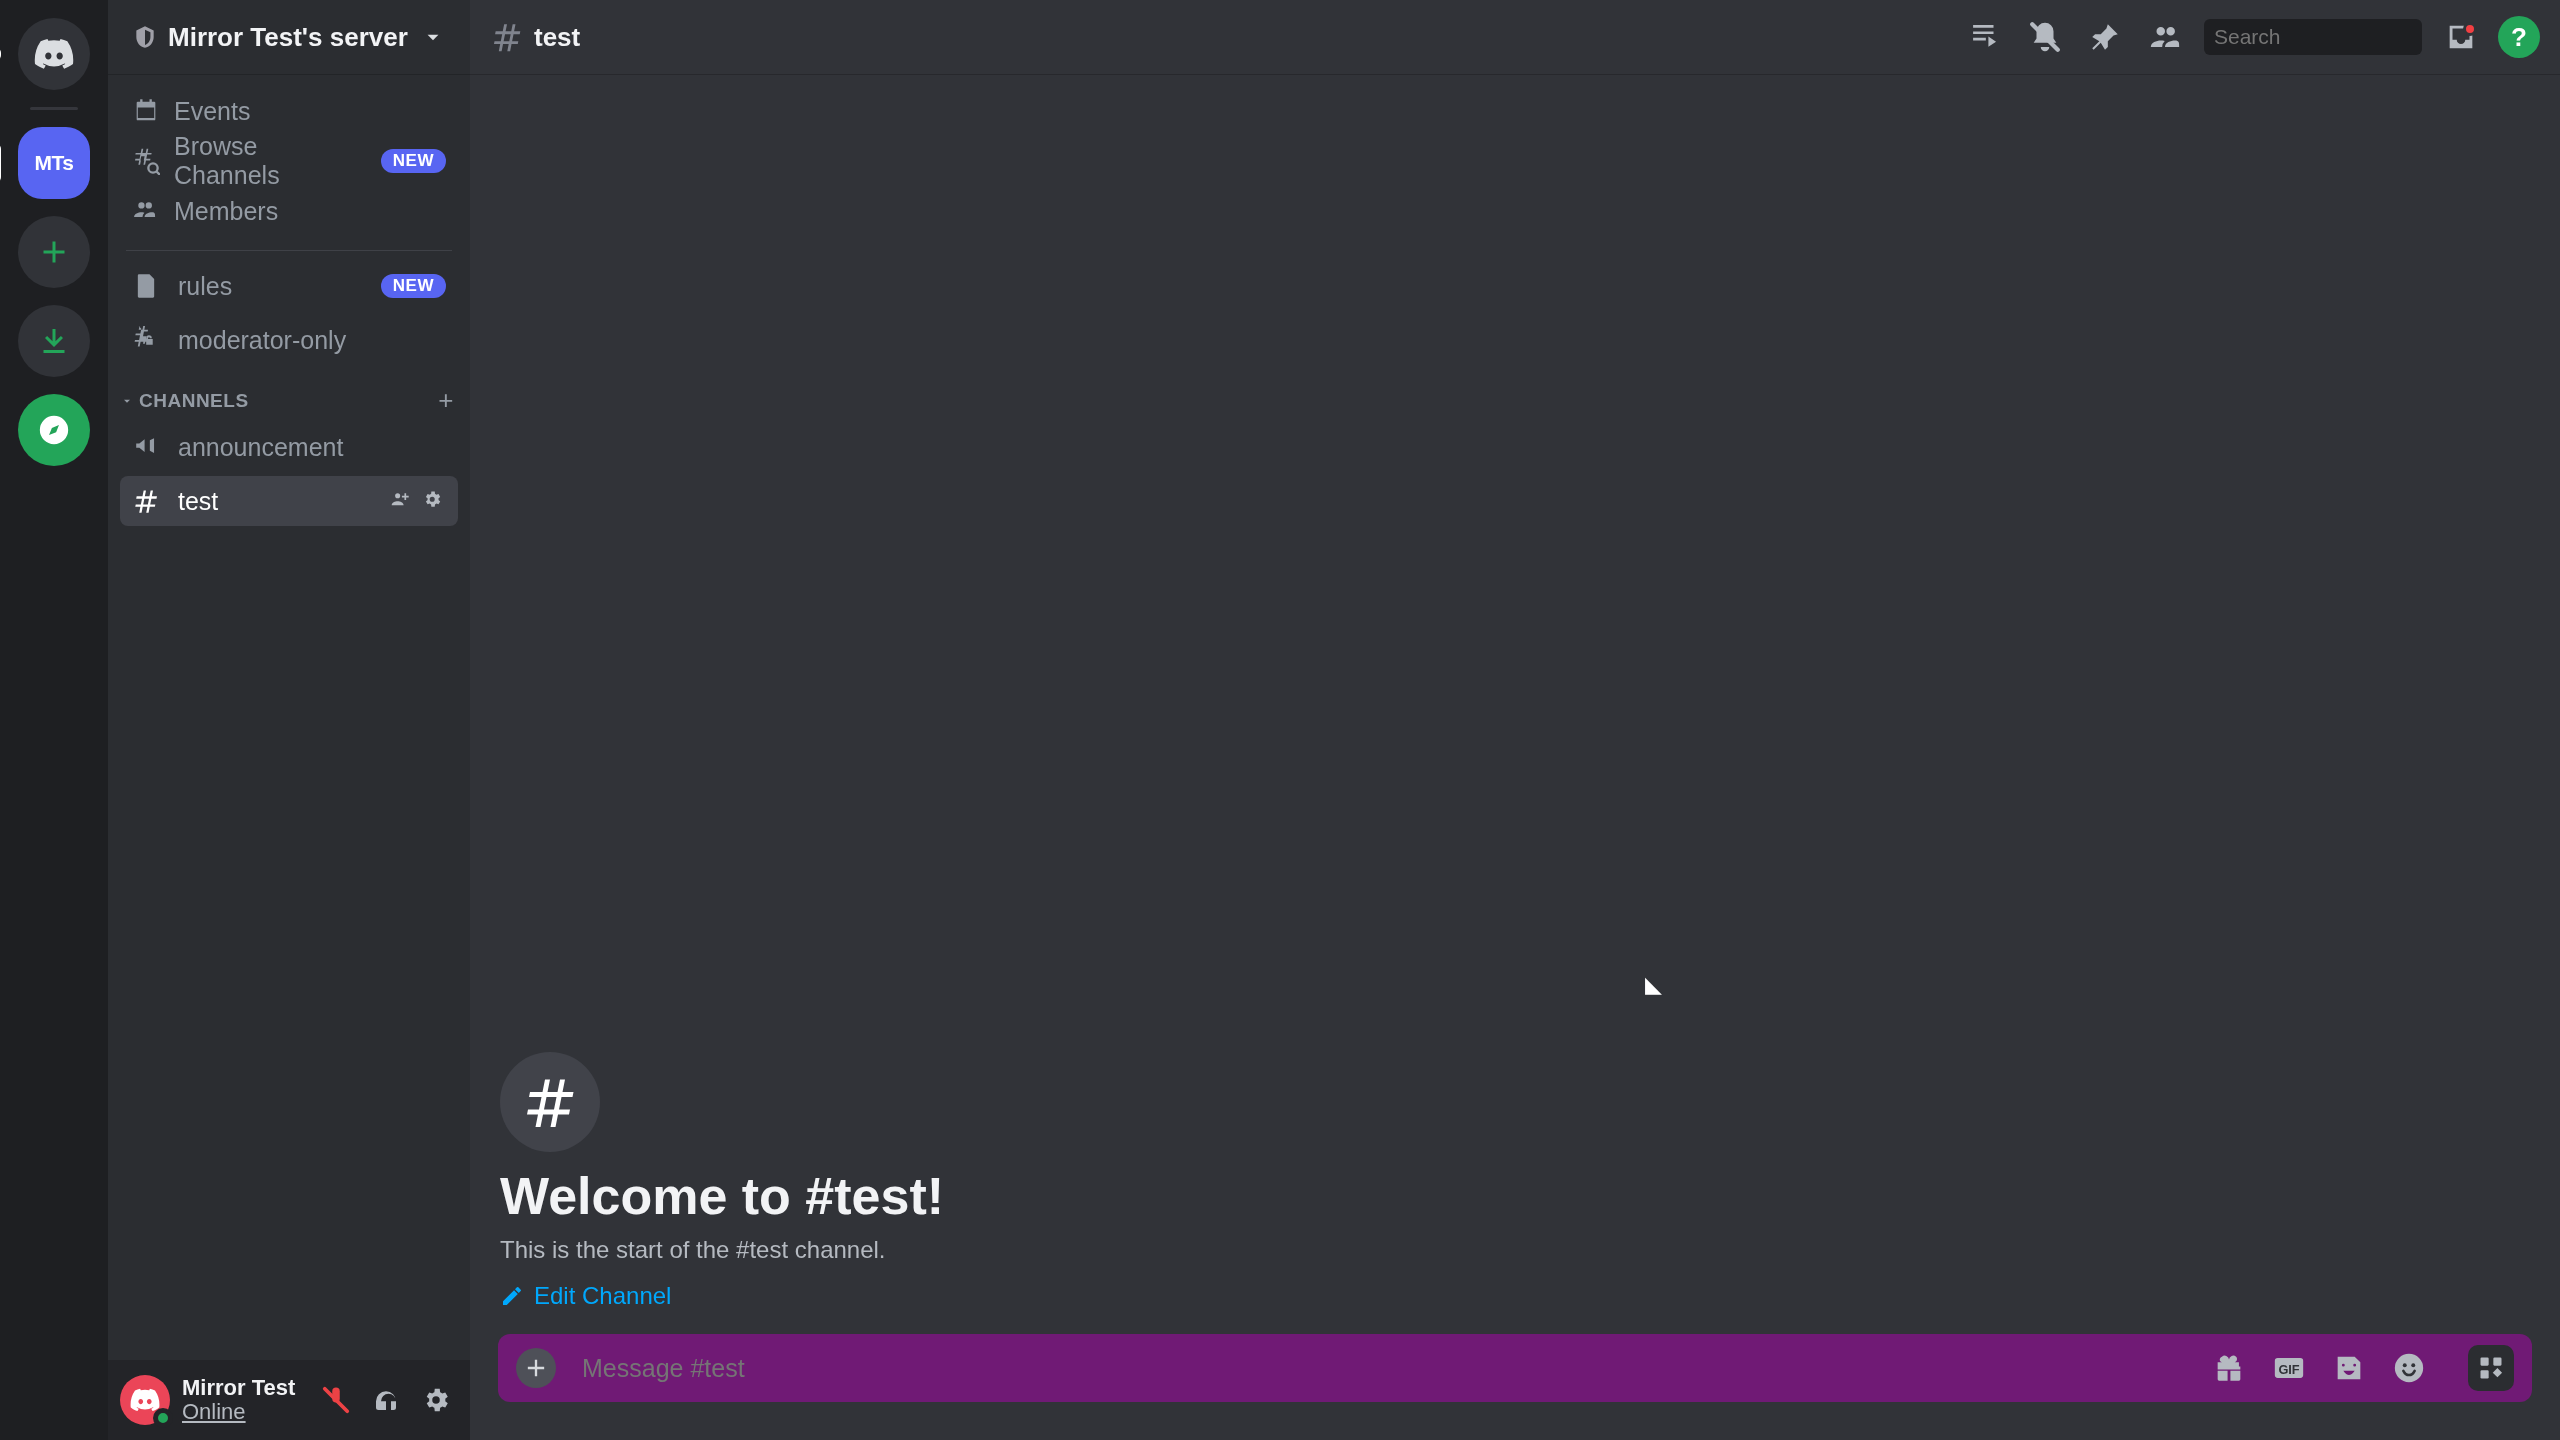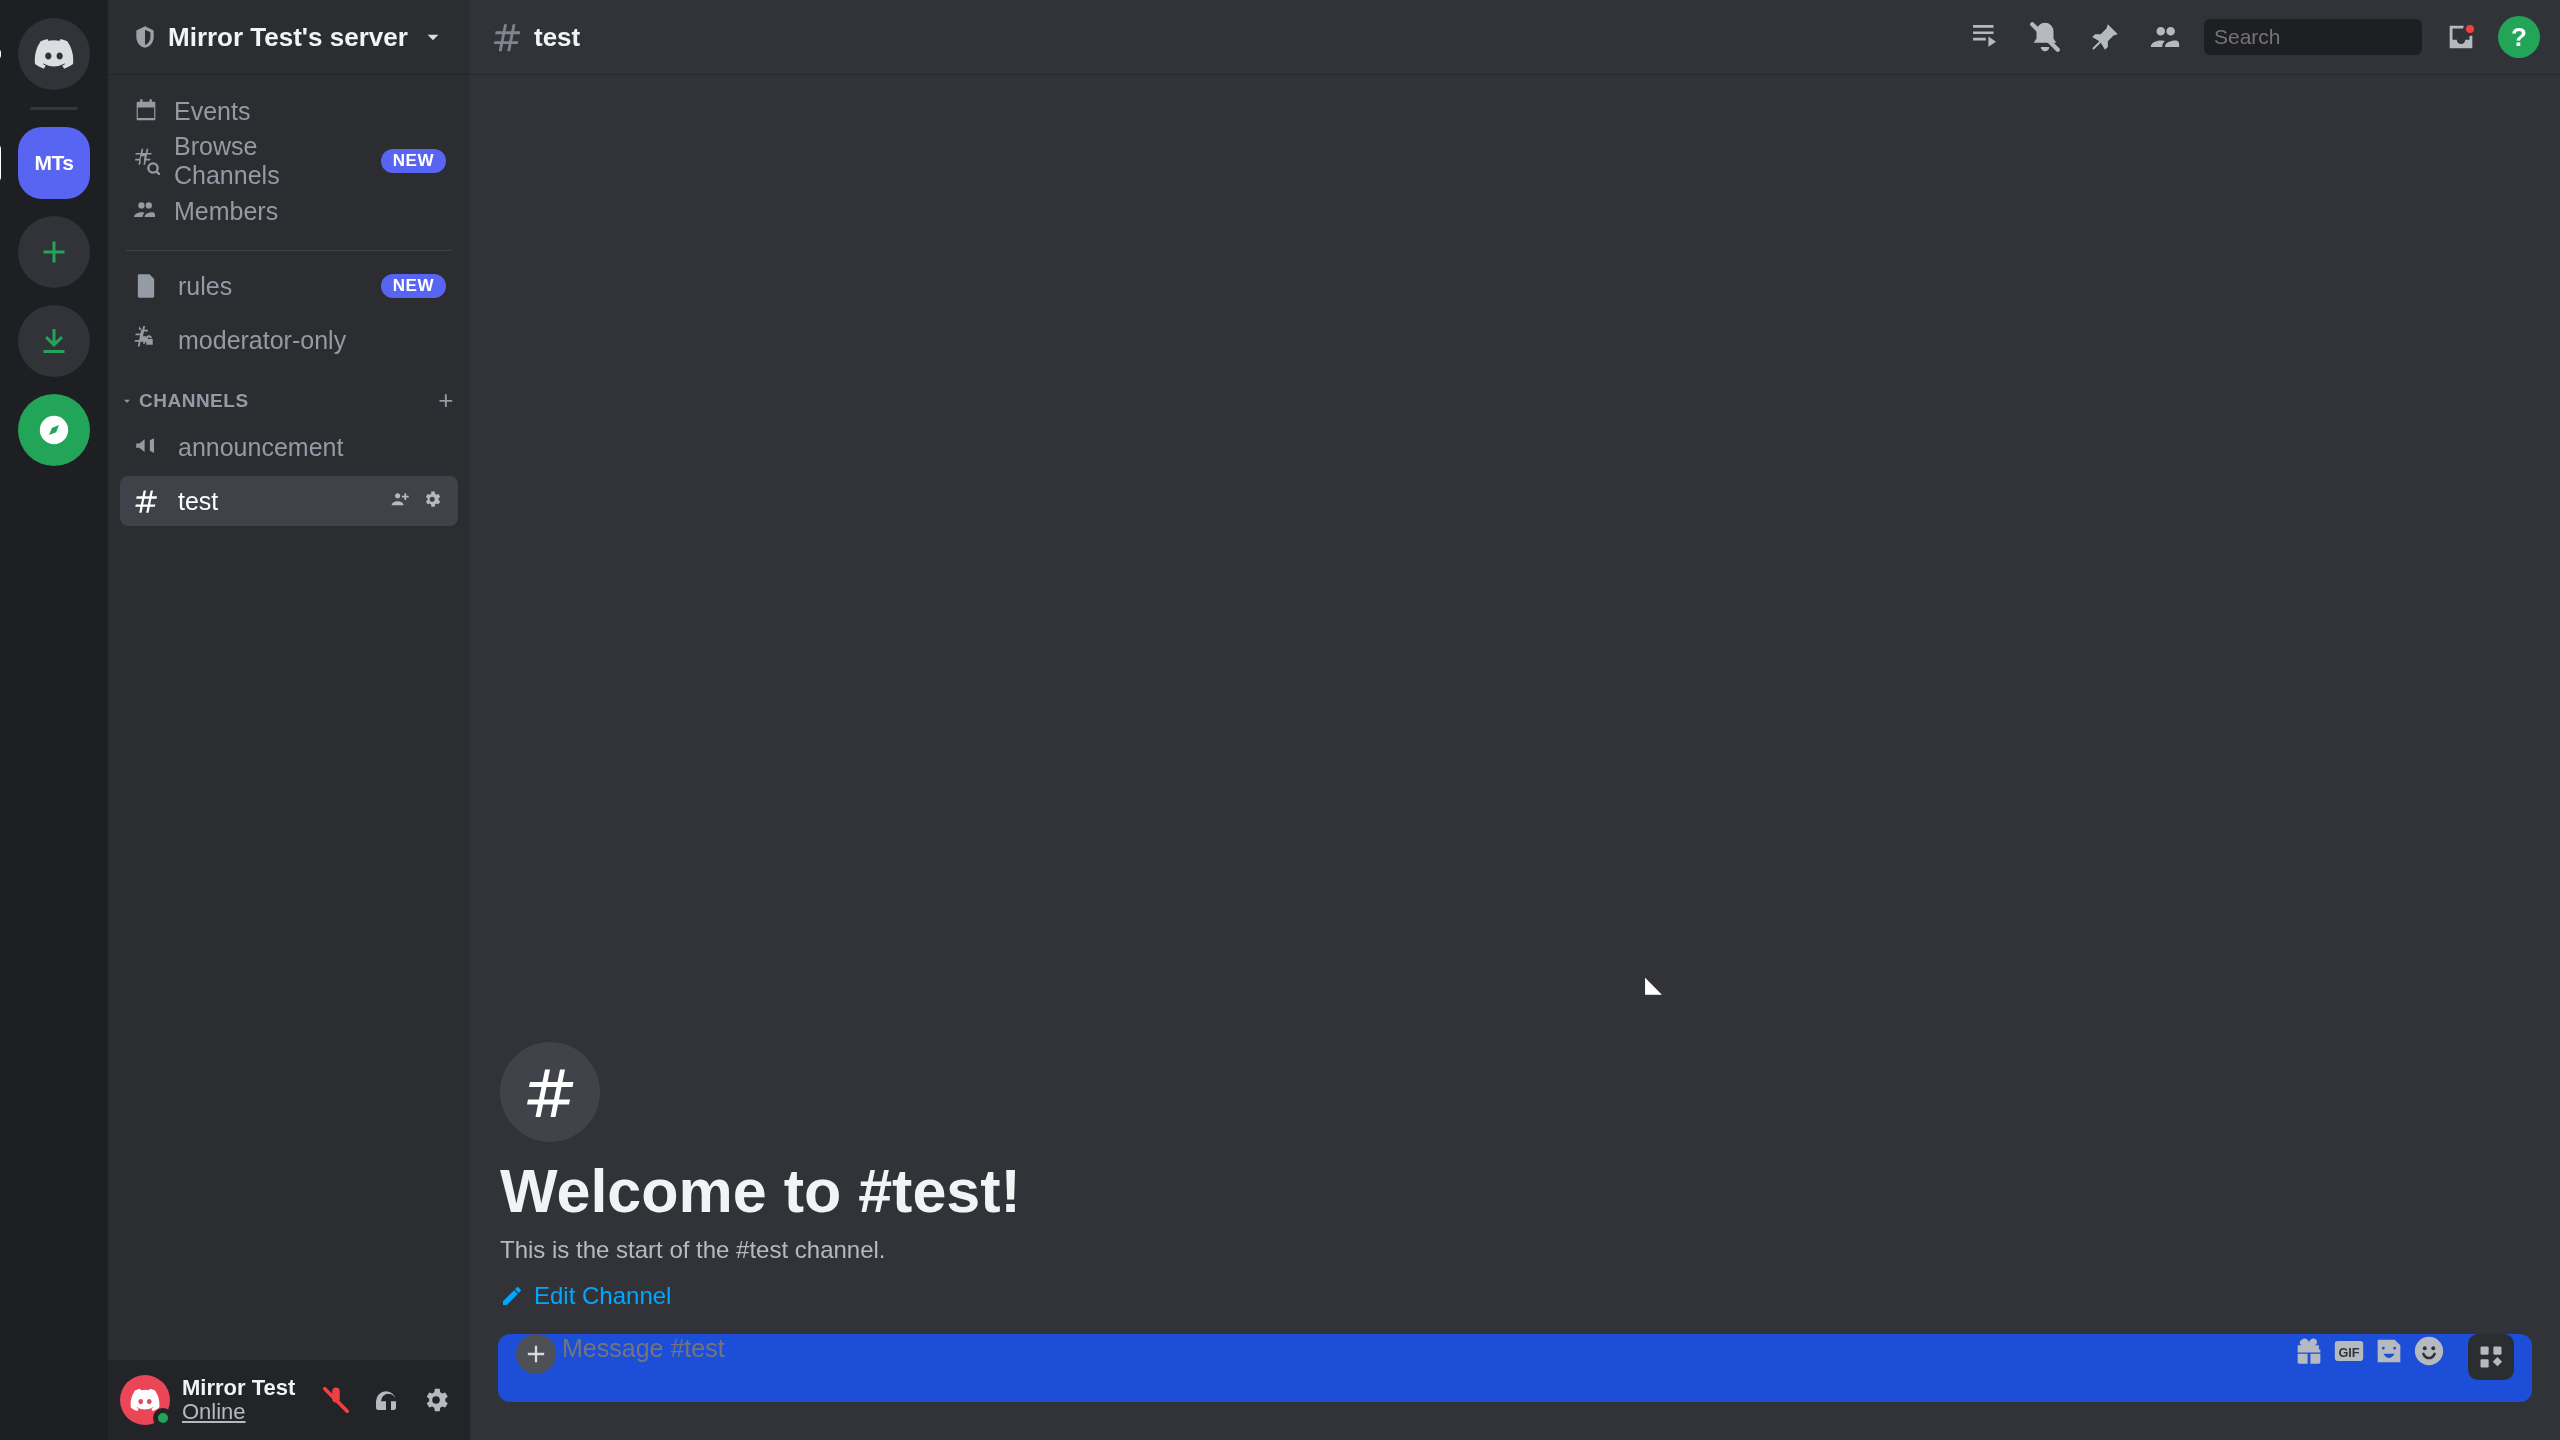--- a/index.html
+++ b/index.html
@@ -68,27 +68,27 @@
 .search-box input{ flex:1; background:transparent; border:none; outline:none; color:#dbdee1; font-size:21px;}
 .search-box svg{ color:#8e9297; width:24px;}
 .inbox-btn{ position:relative;}
 .inbox-btn .dot{ position:absolute; top:6px; right:5px; width:14px; height:14px; border-radius:50%; background:#f23f42; border:3px solid #313338;}
 .help-btn{ width:42px; height:42px; border-radius:50%; background:#23a559; display:flex; align-items:center; justify-content:center; color:#fff; font-size:26px; font-weight:700; margin-left:16px; cursor:pointer;}
 
 .messages{ flex:1; position:relative;}
 .welcome{ position:absolute; left:20px; bottom:24px; padding:0 10px;}
 .welcome .big-hash{ width:100px; height:100px; border-radius:50%; background:#41434a; display:flex; align-items:center; justify-content:center; color:#fff; margin-bottom:14px;}
 .welcome .big-hash svg{ width:60px; height:60px;}
-.welcome h1{ font-size:61px; font-weight:800; color:#f2f3f5; margin-bottom:10px;}
+.welcome h1{ font-size:52px; font-weight:800; color:#f2f3f5; margin-bottom:10px;}
 .welcome p{ font-size:24px; color:#b5bac1; margin-bottom:18px;}
 .edit-link{ display:flex; align-items:center; gap:10px; color:#00a8fc; font-size:24px; cursor:pointer; width:max-content;}
 .edit-link svg{ width:24px; height:24px;}
 
 .composer-row{ padding:0 28px 38px;}
-.composer{ background:#1d4ed8; border-radius:12px; height:68px; display:flex; align-items:flex-start; padding:0 18px; gap:6px;}
+.composer{ background:#701a75; border-radius:12px; height:68px; display:flex; align-items:center; padding:0 18px; gap:26px;}
 .comp-plus{ width:40px; height:40px; border-radius:50%; background:#4e5058; display:flex; align-items:center; justify-content:center; color:#d7dade; cursor:pointer;}
 .composer input{ flex:1; background:transparent; border:none; outline:none; color:#dbdee1; font-size:25px;}
 .comp-ic{ color:#b5bac1; cursor:pointer; display:flex;}
 .apps-btn{ width:46px; height:46px; border-radius:10px; background:#2b2d31; display:flex; align-items:center; justify-content:center; margin-left:16px; cursor:pointer; color:#b5bac1;}
 
 .cursor-fake{ position:absolute; left:1175px; top:898px; color:#fff; font-size:22px;}
 
 svg{ display:block; }
 </style>
 </head>

